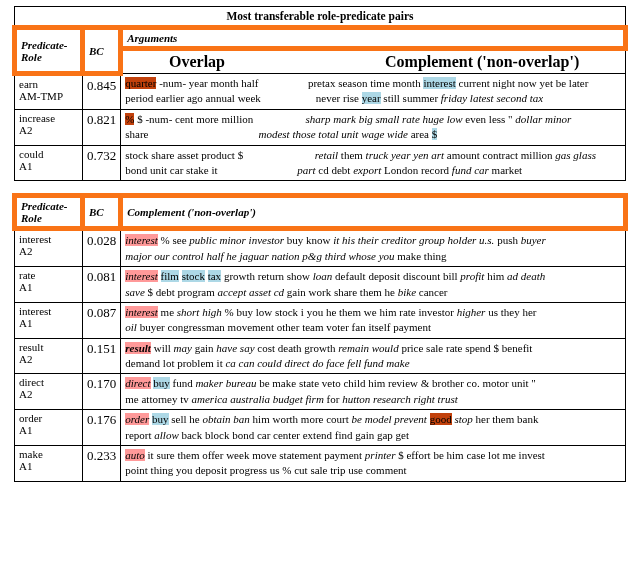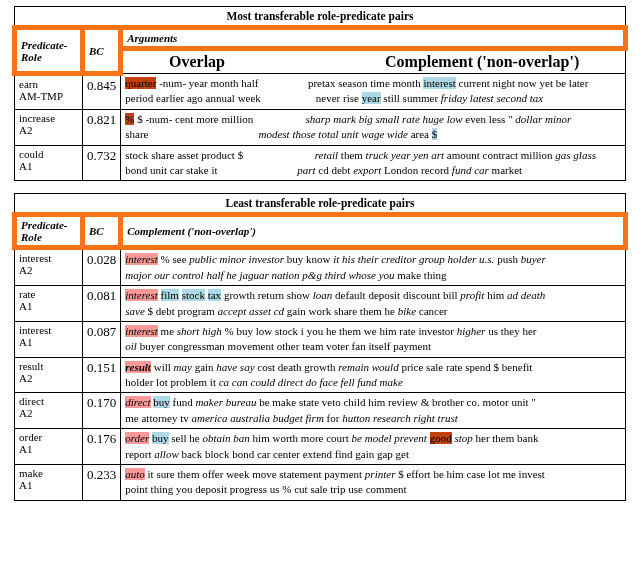--- a/index.html
+++ b/index.html
@@ -137,23 +137,20 @@
           <span class="italic">part</span><span> cd debt </span><span class="italic">export</span><span> London record </span><span class="italic">fund car</span><span> market</span>
         </td>
       </tr>
     </tbody>
   </table>
 
   <br>
 
   <table>
     <thead>
-      <tr>
-        <td colspan="3" class="section-title">Least transferable role-predicate pairs</td>
-      </tr>
       <tr class="header-row">
         <th class="pred-role">Predicate-Role</th>
         <th class="bc-col">BC</th>
         <th>Complement ('non-overlap')</th>
       </tr>
     </thead>
     <tbody>
 
       <tr class="data-row">
         <td class="pred-role">
@@ -199,21 +196,21 @@
 
       <tr class="data-row">
         <td class="pred-role">
           <span>result</span><br>
           <span>A2</span>
         </td>
         <td class="bc-col">0.151</td>
         <td class="args-col">
           <span class="hl-red italic bold">result</span>
           <span> will </span><span class="italic">may</span><span> gain </span><span class="italic">have say</span><span> cost death growth </span><span class="italic">remain would</span><span> price sale rate spend $ benefit</span><br>
-          <span>holder lot problem it </span><span class="italic">ca can could direct do face fell fund make</span>
+          <span>demand lot problem it </span><span class="italic">ca can could direct do face fell fund make</span>
         </td>
       </tr>
 
       <tr class="data-row">
         <td class="pred-role">
           <span>direct</span><br>
           <span>A2</span>
         </td>
         <td class="bc-col">0.170</td>
         <td class="args-col">

